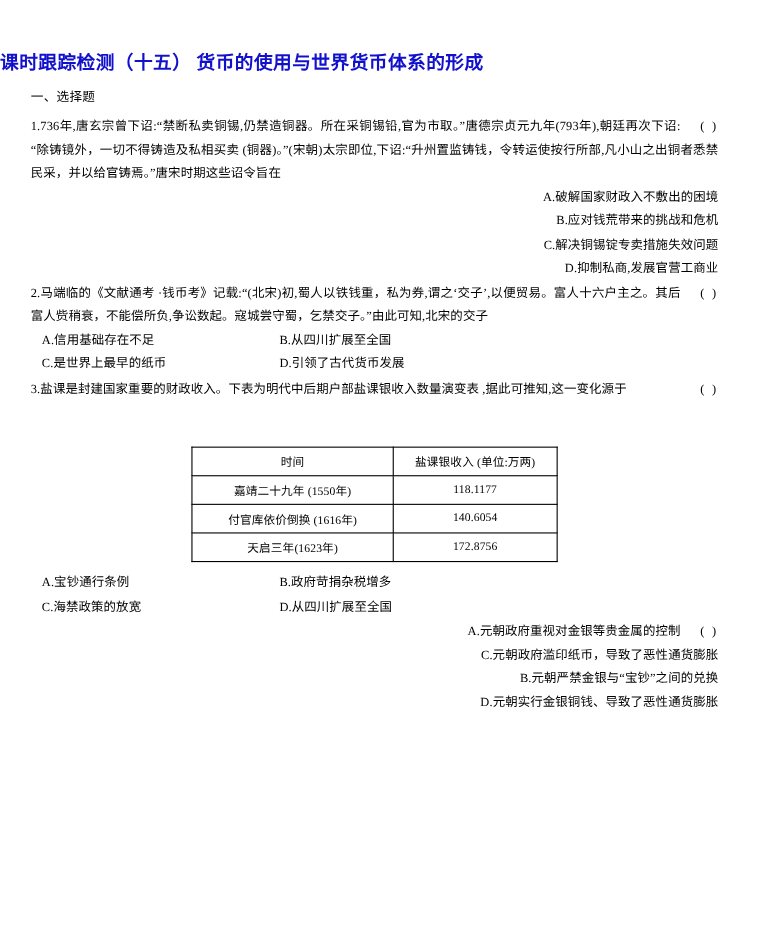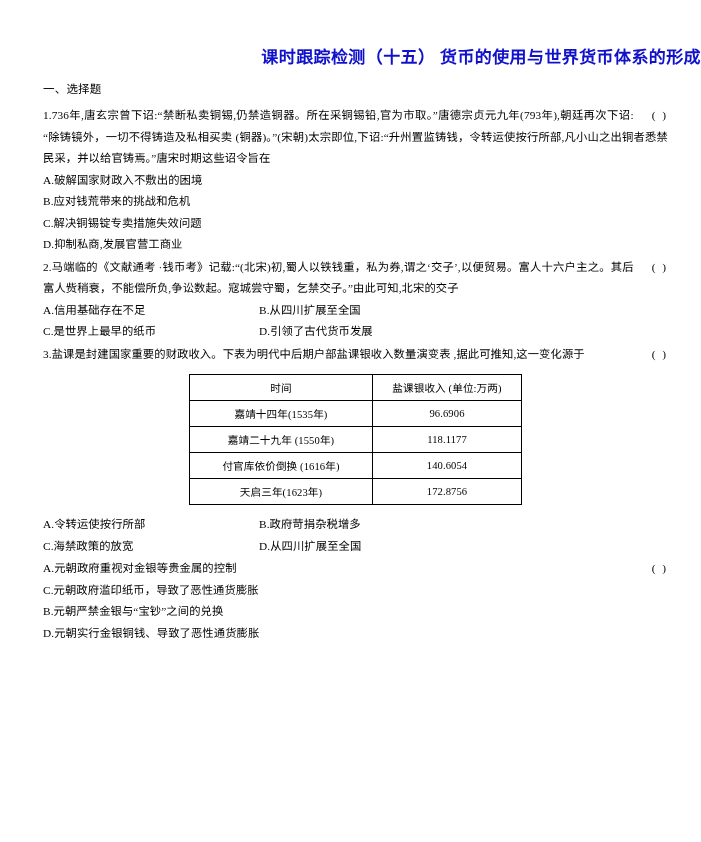--- a/index.html
+++ b/index.html
@@ -21,31 +21,31 @@
     height: 842px;
     box-sizing: border-box;
     padding: 0;
     overflow: hidden;
   }
   .doc-title {
     position: absolute;
     top: 43px;
     left: 0;
     width: 701px;
-    text-align: right;
+    text-align: left;
     font-size: 17px;
     font-weight: bold;
     color: #1111cc;
     letter-spacing: 0.4px;
     font-family: "Liberation Serif", "DejaVu Serif", serif;
   }
   .content {
     position: absolute;
     top: 80px;
-    left: 43px;
+    left: 28px;
     width: 625px;
   }
   .section-head {
     font-size: 11.5px;
     line-height: 18px;
     margin: 0 0 7px 0;
     letter-spacing: 0.2px;
   }
   .q-block {
     margin: 0 0 1px 0;
@@ -62,27 +62,29 @@
     float: right;
     margin-left: 18px;
     letter-spacing: 2px;
     font-size: 11.3px;
   }
   .opts-stack .opt {
     font-size: 11.3px;
     line-height: 21.5px;
     white-space: nowrap;
     letter-spacing: 0.1px;
+    text-align: right;
   }
   .opts-grid {
     display: block;
   }
   .opts-grid .opt-row {
     font-size: 0;
     line-height: 21.5px;
+    margin-left: 10px;
   }
   .opts-grid .opt {
     display: inline-block;
     font-size: 11.3px;
     line-height: 21.5px;
     white-space: nowrap;
     letter-spacing: 0.1px;
     vertical-align: top;
   }
   .opts-grid .opt.col1 { width: 216px; }
@@ -90,20 +92,21 @@
 
   .table-wrap {
     margin: 9px 0 9px 0;
     display: flex;
     justify-content: center;
   }
   table.data-table {
     border-collapse: collapse;
     width: 322px;
     table-layout: fixed;
+    margin-top: 32px;
   }
   table.data-table td, table.data-table th {
     border: 1px solid #000000;
     height: 25px;
     text-align: center;
     font-size: 10.6px;
     font-weight: normal;
     padding: 0 2px;
     letter-spacing: 0.1px;
     font-family: "Liberation Serif", "DejaVu Serif", serif;
@@ -156,42 +159,38 @@
       <div class="table-wrap">
         <table class="data-table">
           <thead>
             <tr>
               <th class="col-time">时间</th>
               <th class="col-val">盐课银收入 (单位:万两)</th>
             </tr>
           </thead>
           <tbody>
             <tr>
-              <td class="col-time">嘉靖十四年(1535年)</td>
-              <td class="col-val">96.6906</td>
-            </tr>
-            <tr>
               <td class="col-time">嘉靖二十九年 (1550年)</td>
               <td class="col-val">118.1177</td>
             </tr>
             <tr>
               <td class="col-time">付官库依价倒换 (1616年)</td>
               <td class="col-val">140.6054</td>
             </tr>
             <tr>
               <td class="col-time">天启三年(1623年)</td>
               <td class="col-val">172.8756</td>
             </tr>
           </tbody>
         </table>
       </div>
 
       <div class="opts-grid">
         <div class="opt-row">
-          <span class="opt col1">A.令转运使按行所部</span><span class="opt col2">B.政府苛捐杂税增多</span>
+          <span class="opt col1">A.宝钞通行条例</span><span class="opt col2">B.政府苛捐杂税增多</span>
         </div>
         <div class="opt-row">
           <span class="opt col1">C.海禁政策的放宽</span><span class="opt col2">D.从四川扩展至全国</span>
         </div>
       </div>
     </div>
 
     <div class="q-block">
       <div class="q-stem">
         <span class="bracket">(      )</span>

